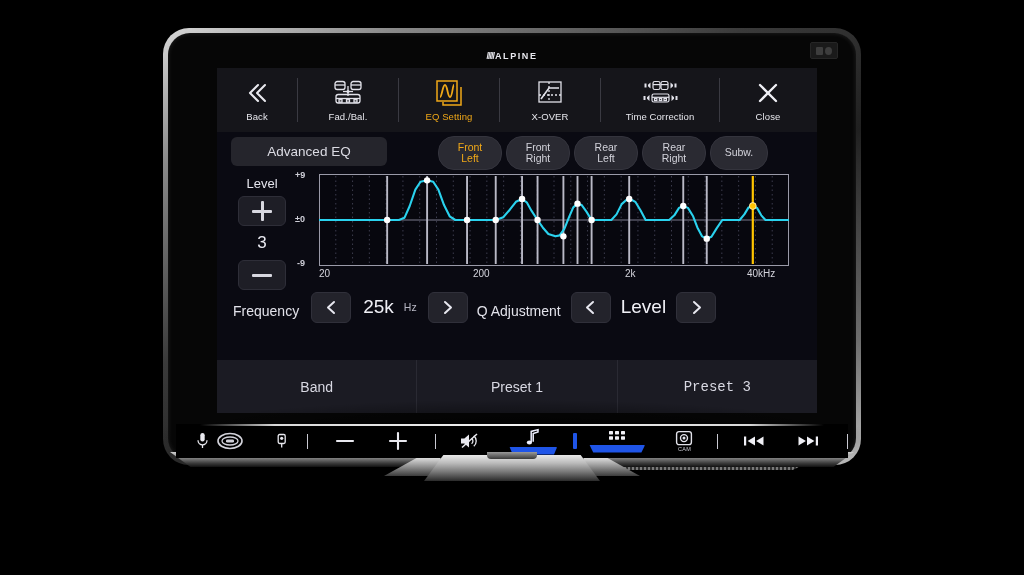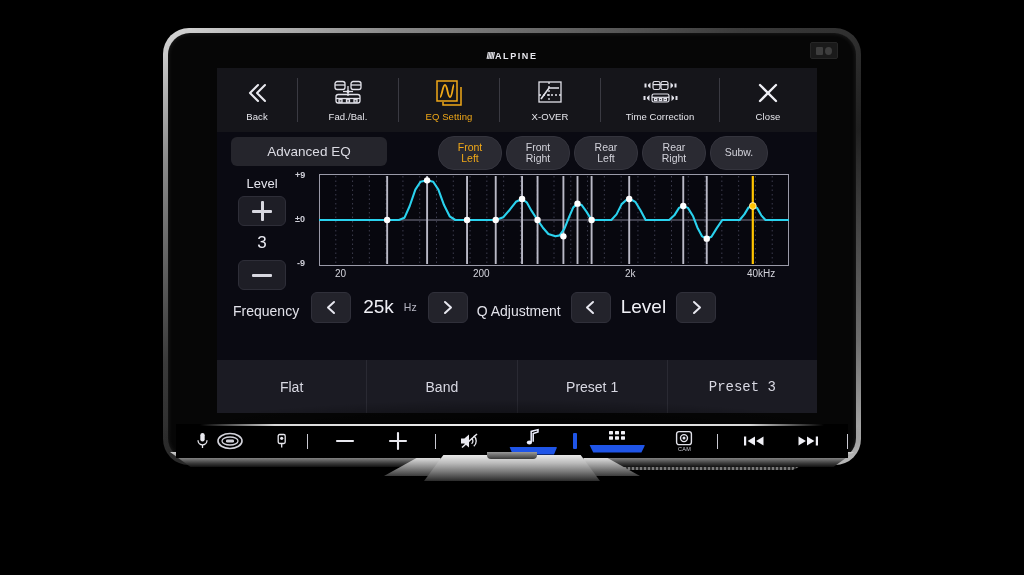--- a/index.html
+++ b/index.html
@@ -385,21 +385,21 @@
                 <circle cx="244.4" cy="62.33333333333333" r="3.2" fill="#ffffff" stroke="none" stroke-width="0"></circle>
                 <circle cx="258.5" cy="29.666666666666668" r="3.2" fill="#ffffff" stroke="none" stroke-width="0"></circle>
                 <circle cx="272.59999999999997" cy="46" r="3.2" fill="#ffffff" stroke="none" stroke-width="0"></circle>
                 <circle cx="310.2" cy="25" r="3.2" fill="#ffffff" stroke="none" stroke-width="0"></circle>
                 <circle cx="364.25" cy="32" r="3.2" fill="#ffffff" stroke="none" stroke-width="0"></circle>
                 <circle cx="387.75" cy="64.66666666666666" r="3.2" fill="#ffffff" stroke="none" stroke-width="0"></circle>
                 <circle cx="433.80999999999995" cy="32" r="3.4" fill="#ffc400" stroke="#fff7d0" stroke-width="0.8"></circle>
               </svg>
           </div>
 
-          <div class="freq-lab" style="left:40px">20</div>
+          <div class="freq-lab" style="left:24px">20</div>
           <div class="freq-lab" style="left:178px">200</div>
           <div class="freq-lab" style="left:330px">2k</div>
           <div class="freq-lab" style="left:452px">40kHz</div>
         </div>
 
         <div class="fq-row">
           <div style="width:16px"></div>
           <div class="fq-label">Frequency</div>
           <div style="width:12px"></div>
           <div class="arw-btn">
@@ -429,21 +429,20 @@
           <div class="fq-val">Level</div>
           <div style="width:10px"></div>
           <div class="arw-btn">
             <svg width="15" height="17" viewBox="0 0 15 17">
                 <polyline points="5,3 11,8.5 5,14" fill="none" stroke="#e8e8f0" stroke-width="2" stroke-linecap="round" stroke-linejoin="round"></polyline>
               </svg>
           </div>
         </div>
 
         <div class="presets">
-          <div class="preset">Flat</div>
           <div class="preset">Band</div>
           <div class="preset">Preset 1</div>
           <div class="preset">Preset 3</div>
         </div>
 
       </div>
 
       <div class="cam-chip">
           <i></i>
           <i style="border-radius:50%"></i>

